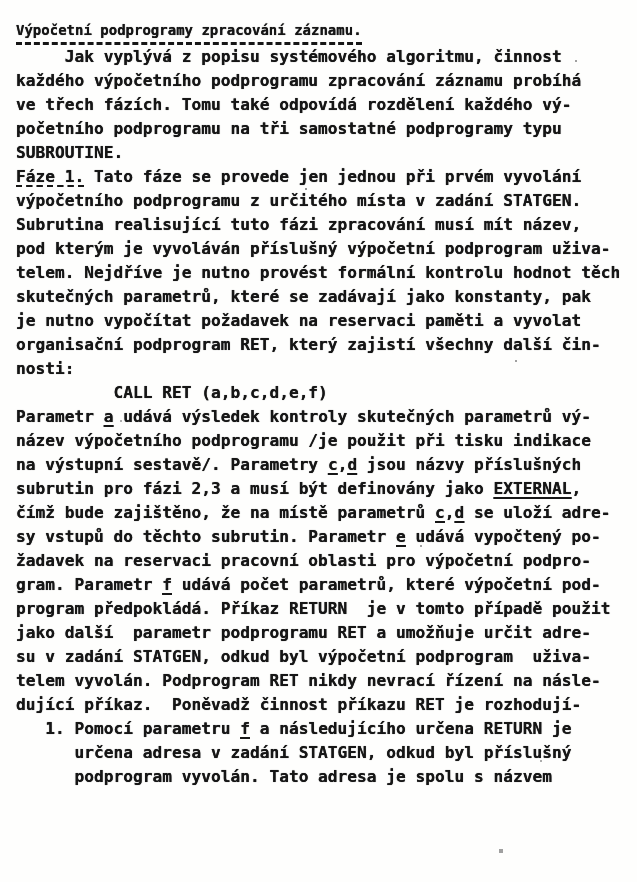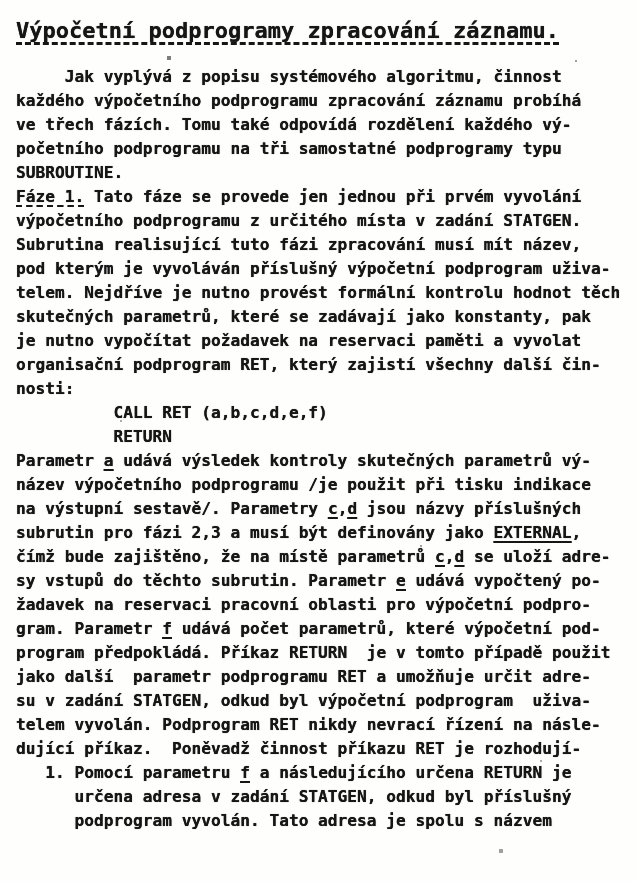--- a/index.html
+++ b/index.html
@@ -15,31 +15,30 @@
   .page {
     position: relative;
     width: 637px;
     height: 882px;
     box-sizing: border-box;
     padding: 20px 8px 0 16px;
   }
   .title {
     display: inline-block;
     margin: 0;
-    font-size: 22px;
+    font-size: 14px;
     font-weight: 700;
     line-height: 21px;
     letter-spacing: 0;
     white-space: pre;
     border-bottom: 3px dashed currentColor;
     padding-bottom: 1px;
     text-shadow: 0 0 0.7px currentColor;
   }
   .body-lines {
-    margin-top: 20px;
   }
   .line {
     font-size: 16.2px;
     font-weight: 700;
     line-height: 24px;
     height: 24px;
     white-space: pre;
     letter-spacing: 0;
     text-shadow: 0 0 0.7px currentColor;
   }
@@ -84,21 +83,20 @@
       <div class="line"><span class="ul dashed">Fáze 1.</span><span> Tato fáze se provede jen jednou při prvém vyvolání</span></div>
       <div class="line"><span>výpočetního podprogramu z určitého místa v zadání STATGEN.</span></div>
       <div class="line"><span>Subrutina realisující tuto fázi zpracování musí mít název,</span></div>
       <div class="line"><span>pod kterým je vyvoláván příslušný výpočetní podprogram uživa-</span></div>
       <div class="line"><span>telem. Nejdříve je nutno provést formální kontrolu hodnot těch</span></div>
       <div class="line"><span>skutečných parametrů, které se zadávají jako konstanty, pak</span></div>
       <div class="line"><span>je nutno vypočítat požadavek na reservaci paměti a vyvolat</span></div>
       <div class="line"><span>organisační podprogram RET, který zajistí všechny další čin-</span></div>
       <div class="line"><span>nosti:</span></div>
       <div class="line"><span>          CALL RET (a,b,c,d,e,f)</span></div>
-      <div class="line"><span>          RETURN</span></div>
       <div class="line"><span>Parametr </span><span class="ul">a</span><span> udává výsledek kontroly skutečných parametrů vý-</span></div>
       <div class="line"><span>název výpočetního podprogramu /je použit při tisku indikace</span></div>
       <div class="line"><span>na výstupní sestavě/. Parametry </span><span class="ul">c</span><span>,</span><span class="ul">d</span><span> jsou názvy příslušných</span></div>
       <div class="line"><span>subrutin pro fázi 2,3 a musí být definovány jako </span><span class="ul">EXTERNAL</span><span>,</span></div>
       <div class="line"><span>čímž bude zajištěno, že na místě parametrů </span><span class="ul">c</span><span>,</span><span class="ul">d</span><span> se uloží adre-</span></div>
       <div class="line"><span>sy vstupů do těchto subrutin. Parametr </span><span class="ul">e</span><span> udává vypočtený po-</span></div>
       <div class="line"><span>žadavek na reservaci pracovní oblasti pro výpočetní podpro-</span></div>
       <div class="line"><span>gram. Parametr </span><span class="ul">f</span><span> udává počet parametrů, které výpočetní pod-</span></div>
       <div class="line"><span>program předpokládá. Příkaz RETURN  je v tomto případě použit</span></div>
       <div class="line"><span>jako další  parametr podprogramu RET a umožňuje určit adre-</span></div>

